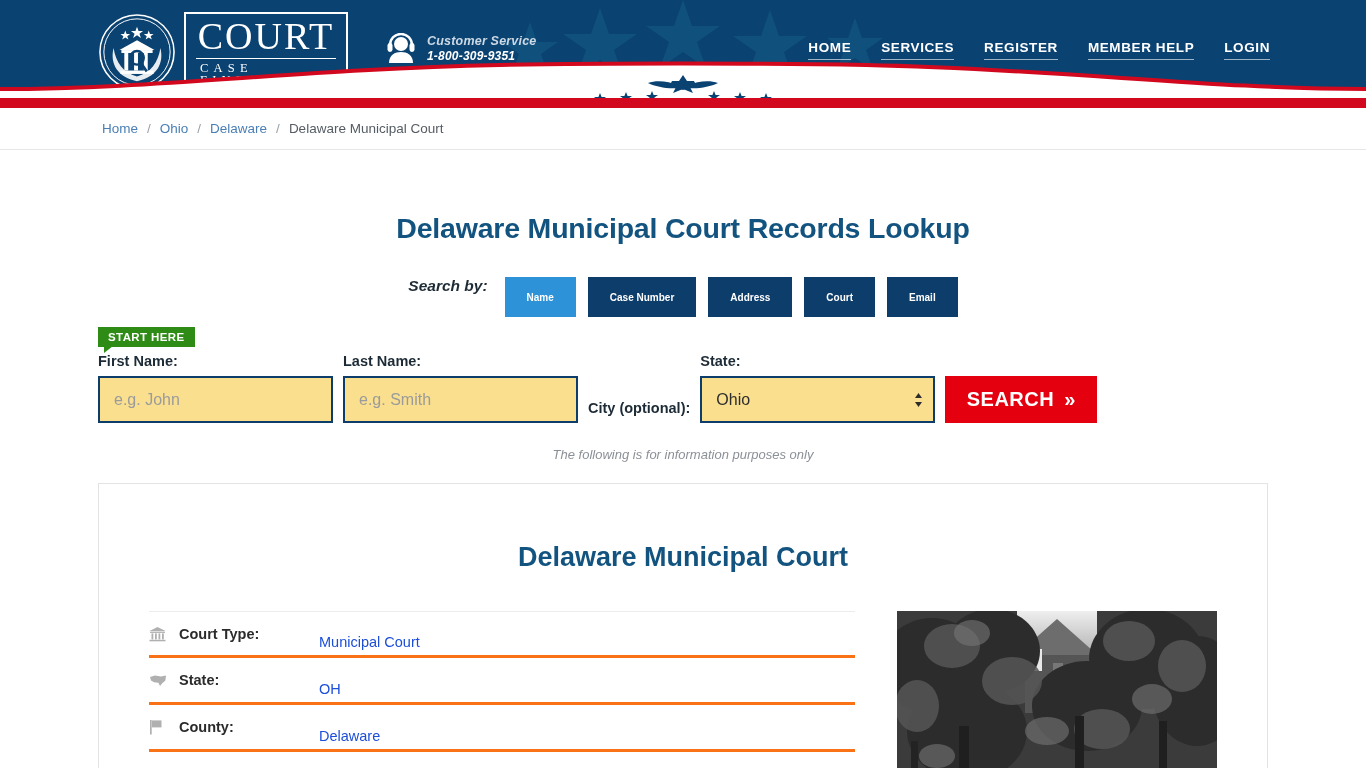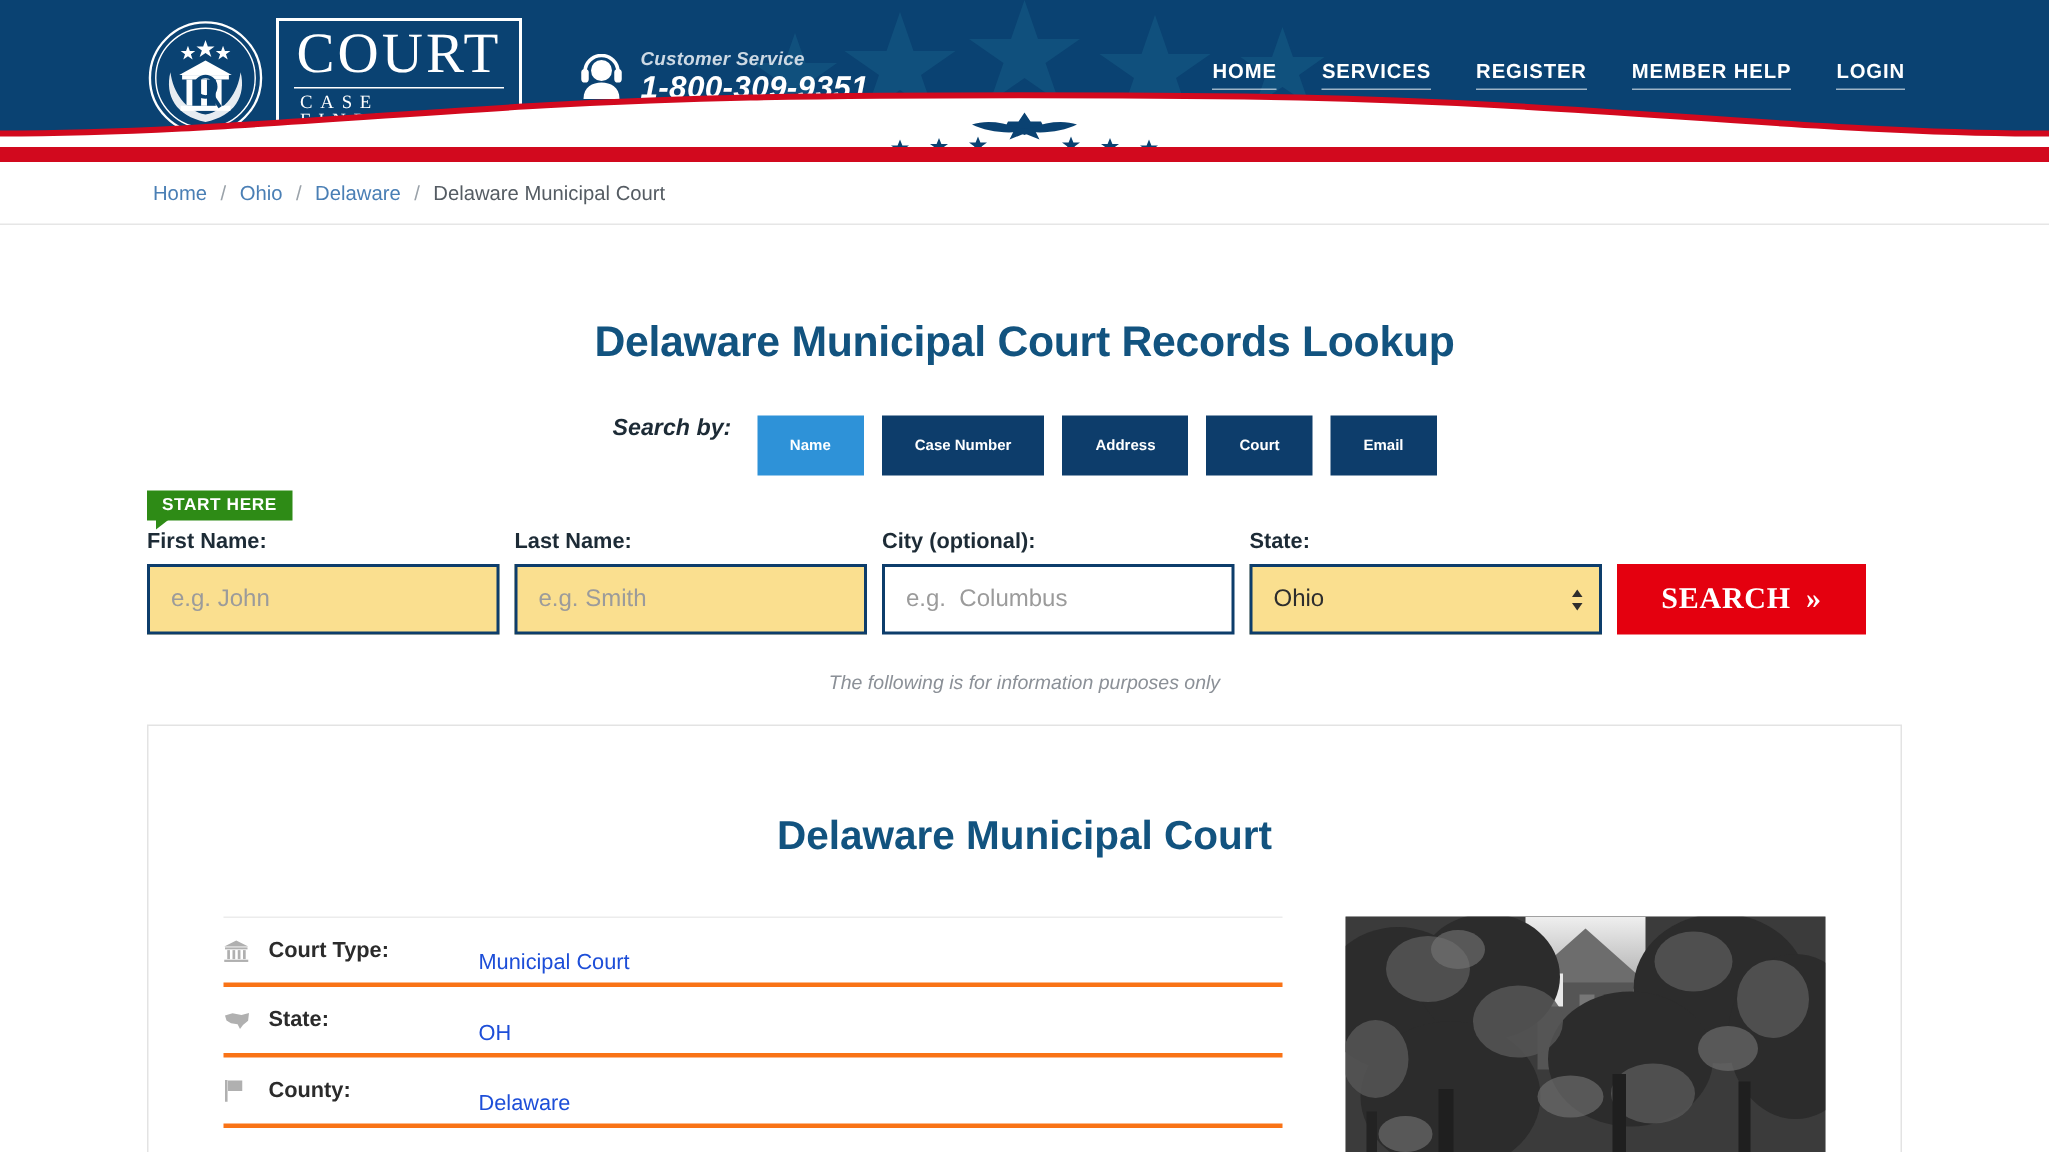--- a/index.html
+++ b/index.html
@@ -60,21 +60,21 @@
     display: flex; align-items: center; gap: 11px;
   }
   .cs-icon { width: 30px; height: 32px; flex: 0 0 30px; }
   .cs-text { line-height: 1.05; }
   .cs-label {
     font-size: 12.5px; font-style: italic; font-weight: bold;
     color: #cdd9e4; letter-spacing: .2px; display: block;
     margin-bottom: 2px;
   }
   .cs-phone {
-    font-size: 21px; font-style: italic; font-weight: bold;
+    font-size: 12px; font-style: italic; font-weight: bold;
     color: #ffffff; letter-spacing: .2px; display: block;
   }
 
   
   .nav {
     position: absolute;
     right: 96px; top: 40px;
     display: flex; align-items: center; gap: 30px;
   }
   .nav a {
@@ -219,28 +219,28 @@
   .select-arrows {
     position: absolute; right: 12px; top: 50%;
     transform: translateY(-50%);
     pointer-events: none;
     color: #2d2d2d;
     font-size: 11px; line-height: 7px;
     display: flex; flex-direction: column; align-items: center;
   }
   .search-btn {
     height: 47px;
-    width: 166px;
+    width: 152px;
     background: #e4000f;
     color: #ffffff;
     border: none;
     font-size: 20px; font-weight: bold;
     letter-spacing: .5px;
     cursor: pointer;
-    font-family: Liberation Serif, serif;
+    font-family: Liberation Sans, sans-serif;
     display: inline-flex; align-items: center; justify-content: center;
     gap: 10px;
   }
   .disclaimer {
     text-align: center;
     font-size: 13px; font-style: italic;
     color: #8b9097;
     margin-top: 24px;
   }
 
@@ -408,21 +408,20 @@
         <input class="prefilled" type="text" placeholder="e.g. John" style="">
       </div>
 
       <div class="field f-last">
         <label class="field-label">Last Name:</label>
         <input class="prefilled" type="text" placeholder="e.g. Smith" style="">
       </div>
 
       <div class="field f-city">
         <label class="field-label">City (optional):</label>
-        <input type="text" placeholder="e.g.  Columbus" style="">
       </div>
 
       <div class="field f-state">
         <label class="field-label">State:</label>
         <div class="select-wrap">
           <select>
             <option>Ohio</option>
           </select>
           <span class="select-arrows">
             <svg width="9" height="16" viewBox="0 0 9 16">

